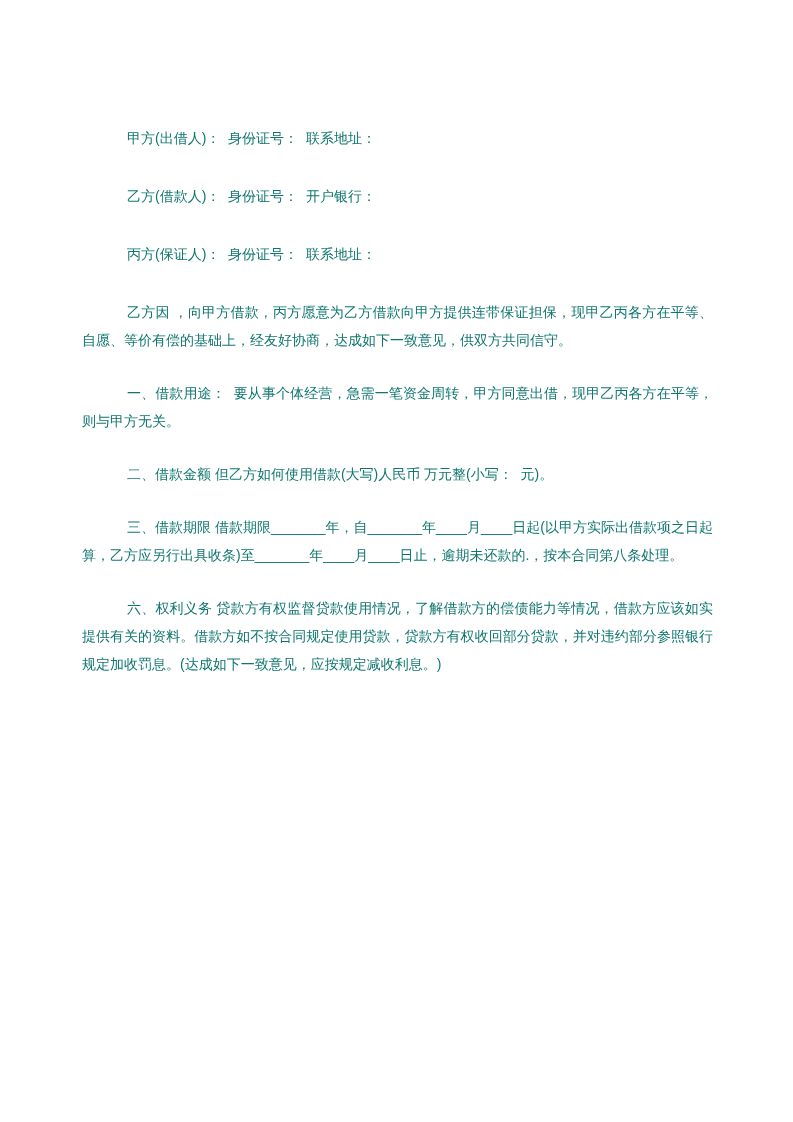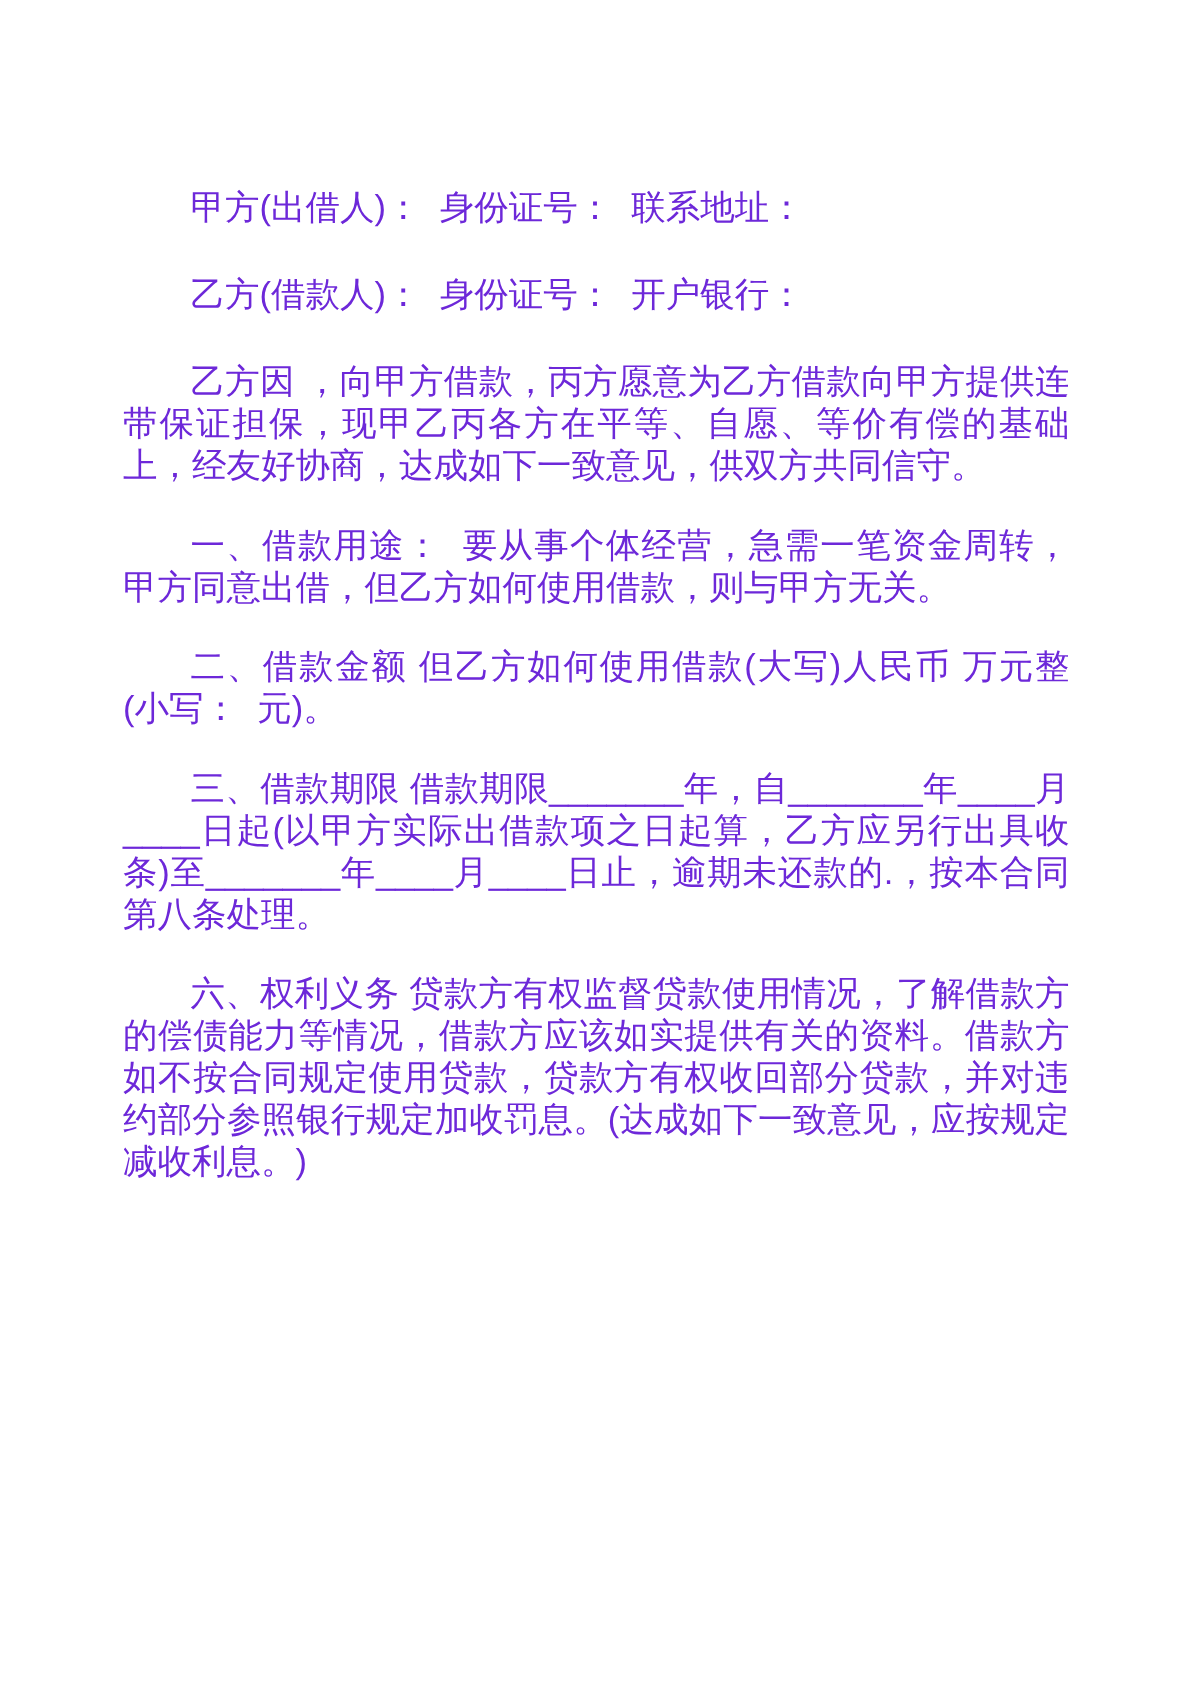--- a/index.html
+++ b/index.html
@@ -7,41 +7,42 @@
     padding: 0;
     background: #ffffff;
   }
   .page {
     position: relative;
     width: 793px;
     height: 1122px;
     box-sizing: border-box;
     padding: 124px 80px 0 82px;
     background: #ffffff;
-    color: #6d28d9;
+    color: #0f766e;
     font-family: "Liberation Sans", sans-serif;
-    font-size: 23px;
+    font-size: 14px;
     line-height: 28px;
     overflow: hidden;
   }
   .para {
     margin: 0 0 25px 0;
     text-indent: 45px;
     white-space: pre-wrap;
     text-align: justify;
     word-break: break-all;
   }
   .para.party {
     margin-bottom: 30px;
   }
 </style>
 </head>
 <body>
 
 <div class="page">
   <p class="para party">甲方(出借人)：  身份证号：  联系地址：</p>
   <p class="para party">乙方(借款人)：  身份证号：  开户银行：</p>
+  <p class="para party">丙方(保证人)：  身份证号：  联系地址：</p>
   <p class="para">乙方因 ，向甲方借款，丙方愿意为乙方借款向甲方提供连带保证担保，现甲乙丙各方在平等、自愿、等价有偿的基础上，经友好协商，达成如下一致意见，供双方共同信守。</p>
-  <p class="para">一、借款用途：  要从事个体经营，急需一笔资金周转，甲方同意出借，但乙方如何使用借款，则与甲方无关。</p>
+  <p class="para">一、借款用途：  要从事个体经营，急需一笔资金周转，甲方同意出借，现甲乙丙各方在平等，则与甲方无关。</p>
   <p class="para">二、借款金额 但乙方如何使用借款(大写)人民币 万元整(小写：  元)。</p>
   <p class="para">三、借款期限 借款期限_______年，自_______年____月____日起(以甲方实际出借款项之日起算，乙方应另行出具收条)至_______年____月____日止，逾期未还款的.，按本合同第八条处理。</p>
   <p class="para">六、权利义务 贷款方有权监督贷款使用情况，了解借款方的偿债能力等情况，借款方应该如实提供有关的资料。借款方如不按合同规定使用贷款，贷款方有权收回部分贷款，并对违约部分参照银行规定加收罚息。(达成如下一致意见，应按规定减收利息。)</p>
 </div>
 
 </body></html>

